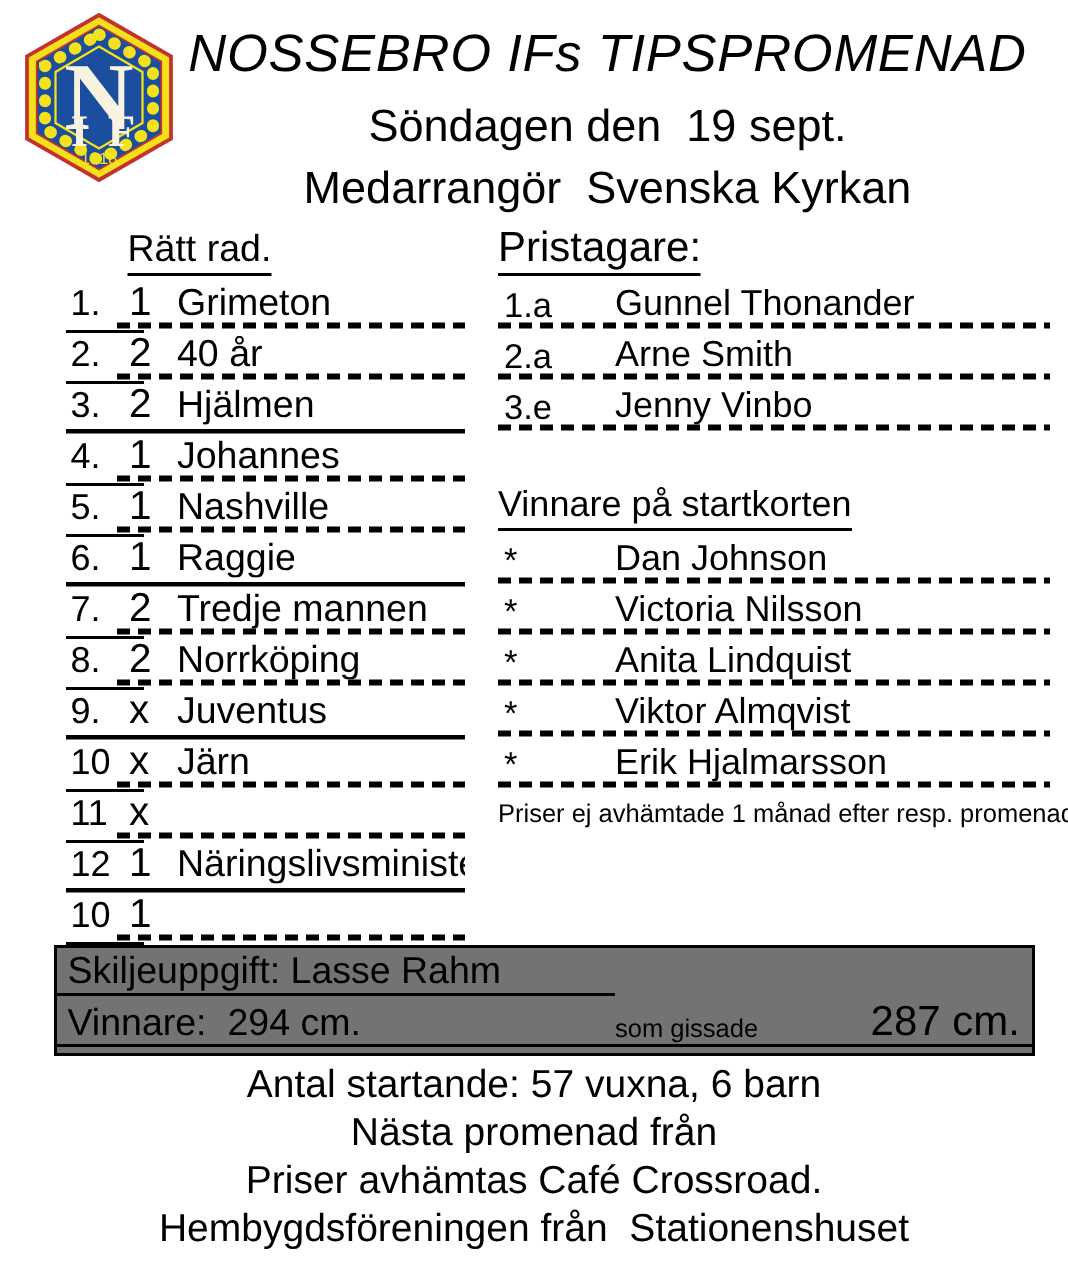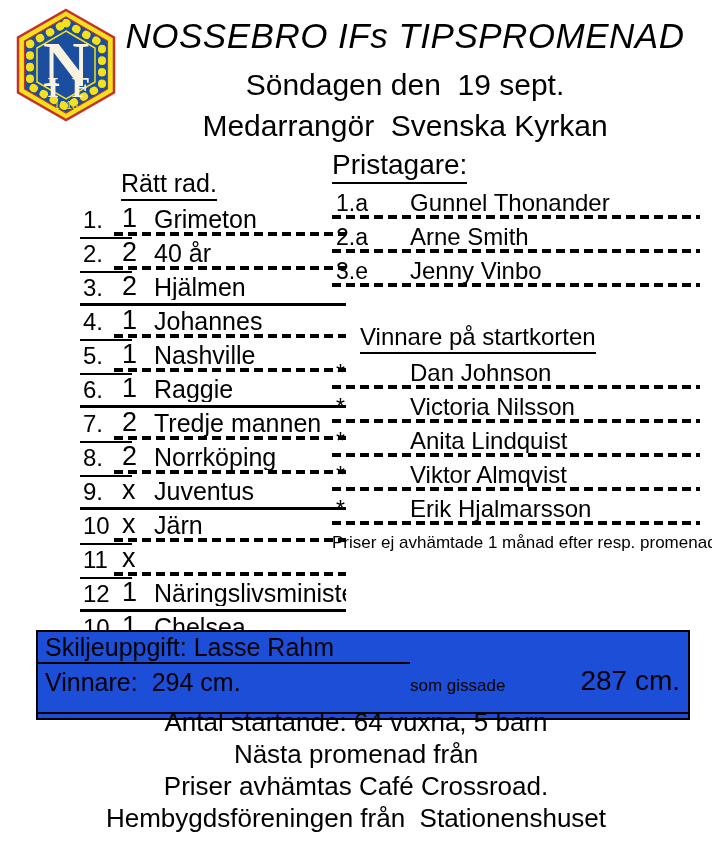--- a/index.html
+++ b/index.html
@@ -15,21 +15,21 @@
   .pre { white-space:pre; }
 
   
   .logo { position:absolute; left:14px; top:6px; width:104px; height:118px; }
   .title-block { position:absolute; left:118px; top:18px; width:574px; text-align:center; }
   .title-main { font-size:35px; line-height:1.05; font-weight:400; letter-spacing:0.5px;font-style:italic; }
   .title-sub  { font-size:30px; line-height:1.05; margin-top:14px; font-weight:400; }
   .title-co   { font-size:30px; line-height:1.05; margin-top:10px; font-weight:400; }
 
   
-  .leftcol  { position:absolute; left:44px;  top:167px; width:266px;margin-left:36px; }
+  .leftcol  { position:absolute; left:44px;  top:150px; width:266px; }
   .rightcol { position:absolute; left:332px; top:150px; width:368px; }
 
   .col-head { height:38px; position:relative; }
   .col-head .ul {
     position:absolute; bottom:4px; left:0;
     font-size:25px; line-height:1;
     border-bottom:2px solid #000; padding-bottom:3px;
   }
   .leftcol .col-head .ul { left:41px; }
   .rightcol .col-head .ul { font-size:28px; }
@@ -52,32 +52,32 @@
   .rlabel { position:absolute; left:4px;  bottom:7px; font-size:23px; line-height:1; }
   .rname  { position:absolute; left:78px; right:0; bottom:7px; font-size:24px; line-height:1;
             white-space:nowrap; overflow:hidden; }
   .rline  { position:absolute; left:0; right:0; bottom:3px; height:4px;
             background:repeating-linear-gradient(90deg,#000 0 9px,transparent 9px 14px); }
 
   .rrow.spacer { height:34px; }
   .rrow.subhead .ul {
     position:absolute; left:0; bottom:4px;
     font-size:24px; line-height:1;
-    border-bottom:2px solid #000; padding-bottom:3px;margin-left:28px;
+    border-bottom:2px solid #000; padding-bottom:3px;
   }
   .rrow.note1 .ntext, .rrow.note2 .ntext {
     position:absolute; left:0; right:0; font-size:17px; line-height:1.15; white-space:nowrap;
   }
   .rrow.note1 .ntext { bottom:9px; }
   .rrow.note2 .ntext { bottom:6px; }
 
   
   .tiebox {
-    position:absolute; left:36px; top:630px; width:654px; height:90px;
-    border:2px solid #000; background:#1d4ed8;
+    position:absolute; left:36px; top:630px; width:654px; height:74px;
+    border:2px solid #000; background:#737373;
   }
   .tb-row1 { position:relative; height:30px; }
   .tb-task { position:absolute; left:7px; top:3px; font-size:25px; line-height:1; }
   .tb-underline1 { position:absolute; left:-2px; top:30px; width:374px; height:2px; background:#000; }
   .tb-row2 { position:relative; height:35px; }
   .tb-winner { position:absolute; left:7px; bottom:2px; font-size:25px; line-height:1;text-align:center; }
   .tb-winner .val { margin-left:14px; }
   .tb-som { position:absolute; left:372px; bottom:3px; font-size:17px; line-height:1; }
   .tb-guess { position:absolute; right:8px; bottom:2px; font-size:28px; line-height:1; }
   .tb-innerline { position:absolute; left:0; right:0; bottom:4px; height:2px; background:#000; }
@@ -188,21 +188,20 @@
     </div>
     <div class="lrow">
       <span class="lnum">12</span>
       <span class="lans">1</span>
       <span class="ltxt">Näringslivsminister</span>
       <span class="mainline solid"></span>
     </div>
     <div class="lrow">
       <span class="lnum">10</span>
       <span class="lans">1</span>
-      <span class="ltxt">Chelsea</span>
       <span class="numline"></span>
       <span class="mainline dashed"></span>
     </div>
   </div>
 
   <div class="rightcol">
     <div class="col-head">
       <span class="ul">Pristagare:</span>
     </div>
 
@@ -266,19 +265,19 @@
     <span class="tb-underline1"></span>
     <div class="tb-row2">
       <span class="tb-winner"><span>Vinnare:</span><span class="val">294 cm.</span></span>
       <span class="tb-som">som gissade</span>
       <span class="tb-guess">287 cm.</span>
     </div>
     <span class="tb-innerline"></span>
   </div>
 
   <div class="footer">
-    <div class="pre">Antal startande: 64 vuxna, 5 barn</div>
+    <div class="pre">Antal startande: 57 vuxna, 6 barn</div>
     <div class="pre">Nästa promenad från</div>
     <div class="pre">Priser avhämtas Café Crossroad.</div>
     <div class="pre">Hembygdsföreningen från  Stationenshuset</div>
   </div>
 
 </div>
 
 </body></html>

